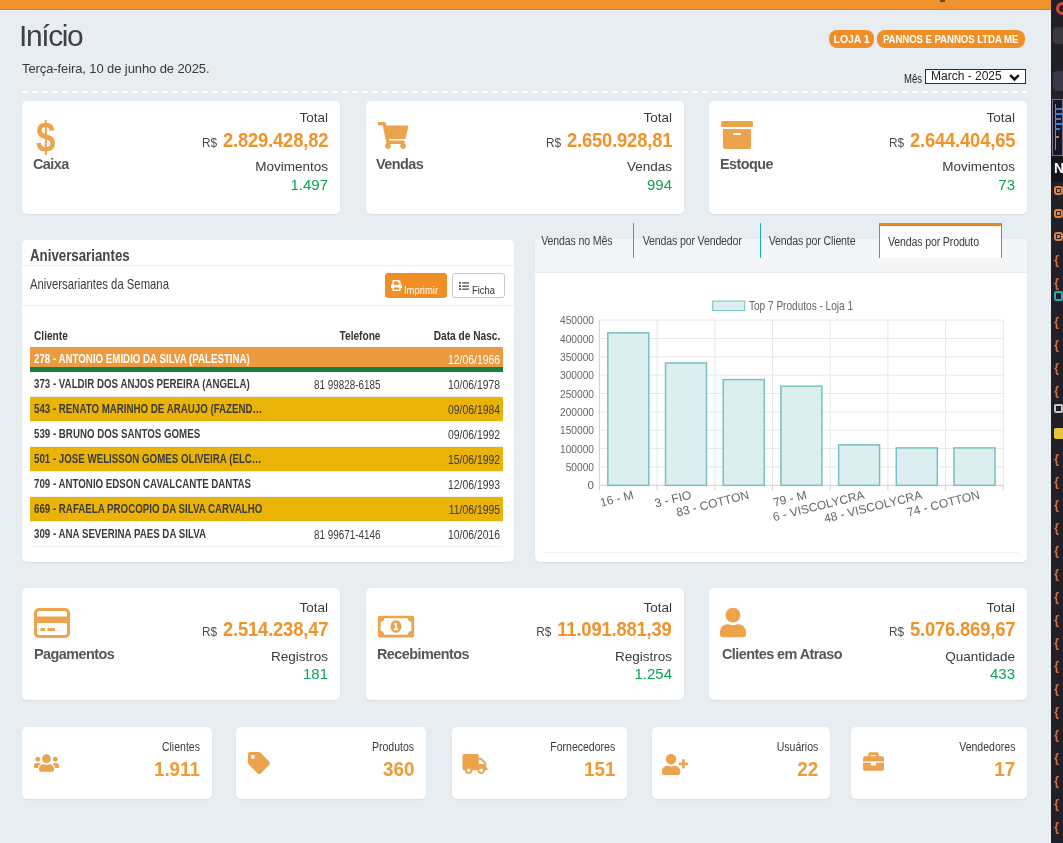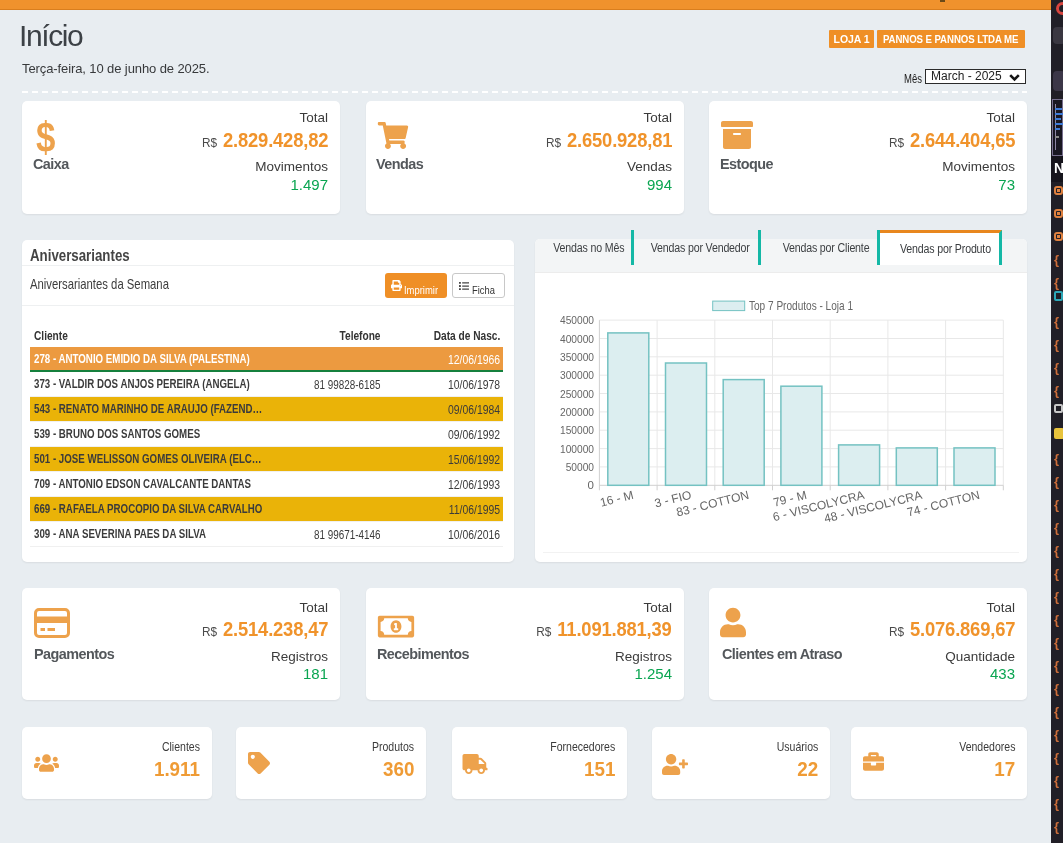--- a/index.html
+++ b/index.html
@@ -3,21 +3,21 @@
 <meta charset="utf-8">
 <title>Início</title>
 <style>
   * { margin:0; padding:0; box-sizing:border-box; }
   html,body { width:1063px; height:843px; overflow:hidden; }
   body { background:#e8edf1; font-family:"Liberation Sans", sans-serif; position:relative; }
   .abs { position:absolute; }
   .card { position:absolute; background:#fff; border-radius:5px; box-shadow:0 1px 2px rgba(0,0,0,0.07); }
   .topbar { position:absolute; left:0; top:0; width:1052px; height:10px; background:#f0922d; border-bottom:1px solid #d97e1e; }
   h1.titulo { position:absolute; left:19px; top:19px; font-size:30px; font-weight:400; color:#3c4146; letter-spacing:-1.4px; }
-  .btn-top { position:absolute; top:30px; height:18px; background:#ef8f26; color:#fff; font-size:10.5px; font-weight:bold; border-radius:1px; text-align:center; line-height:18px; letter-spacing:-0.1px; white-space:nowrap; }
+  .btn-top { position:absolute; top:30px; height:18px; background:#ef8f26; color:#fff; font-size:10.5px; font-weight:bold; border-radius:8px; text-align:center; line-height:18px; letter-spacing:-0.1px; white-space:nowrap; }
   .btn-top span { display:inline-block; transform:scaleX(0.92); }
   .date { position:absolute; left:22px; top:61px; font-size:13px; color:#37393b; letter-spacing:-0.1px; }
   .mes-label { position:absolute; left:904px; top:70.5px; font-size:13px; color:#222; transform:scaleX(0.73); transform-origin:0 0; }
   .mes-select { position:absolute; left:925px; top:69px; width:101px; height:15px; background:#fff; border:1.5px solid #2b2b2b; font-size:12px; color:#222; line-height:12px; padding-left:5px; }
   .dashsep { position:absolute; left:22px; top:90.5px; width:1005px; height:2px; background:repeating-linear-gradient(90deg,#ffffff 0 6px,rgba(255,255,255,0) 6px 10px); }
   
   .stat-total { position:absolute; right:12px; text-align:right; font-size:13.5px; color:#3b3b3b; }
   .stat-money { position:absolute; right:12px; text-align:right; font-size:13.5px; color:#4a4a4a; transform:scaleX(0.875); transform-origin:100% 0; white-space:nowrap; }
   .stat-money b { font-size:21px; color:#f0932b; letter-spacing:-0.2px; margin-left:3px; }
   .stat-green { position:absolute; right:12px; text-align:center; font-size:15px; color:#0aa551; }
@@ -29,24 +29,24 @@
   .aniv-line { position:absolute; left:22px; top:265px; width:491.5px; border-top:1px solid #eef0f1; }
   .aniv-sub { position:absolute; left:30px; top:276px; font-size:14.5px; color:#3d3d3d; transform:scaleX(0.78); transform-origin:0 0; }
   .btn-imp { position:absolute; left:385px; top:273px; width:62px; height:25px; background:#ef8f26; border-radius:3px; color:#fff; font-size:12px; text-align:center; line-height:25px; }
   .btn-ficha { position:absolute; left:452px; top:273px; width:53px; height:25px; background:#fff; border:1px solid #c8c8c8; border-radius:3px; color:#333; font-size:12px; text-align:center; line-height:23px; }
   .tbl-head { position:absolute; left:30px; top:322.5px; width:472.5px; height:22px; font-size:13px; font-weight:bold; color:#333; }
   .trow { position:absolute; left:30px; width:472.5px; height:25px; font-size:12px; color:#3b3b3b; border-bottom:1px solid #f0f0f0; }
   .trow .c1 { position:absolute; left:4px; top:4px; font-weight:bold; font-size:13.5px; transform:scaleX(0.72); transform-origin:0 0; white-space:nowrap; }
   .trow .c2 { position:absolute; right:122px; top:5.5px; font-size:13px; transform:scaleX(0.76); transform-origin:100% 0; }
   .trow .c3 { position:absolute; right:2.5px; top:5.5px; font-size:13px; transform:scaleX(0.80); transform-origin:100% 0; }
   .trow.stripe { background:#eab308; }
-  .trow.hl { background:#ec9a40; color:#fff; border-bottom:2px solid #15803d; }
+  .trow.hl { background:#ec9a40; color:#fff; border-bottom:5px solid #15803d; }
   
   .tabrow { position:absolute; left:535.3px; top:238.8px; width:492px; height:34.6px; background:#f3f5f6; border-radius:5px 5px 0 0; border-bottom:1px solid #ececec; }
-  .tab { position:absolute; top:230px; height:34.6px; white-space:nowrap; font-size:12.5px; letter-spacing:-0.2px; color:#3d4043; text-align:right; line-height:37.5px; border-right:3px solid #14b8a6; }
+  .tab { position:absolute; top:223px; height:34.6px; white-space:nowrap; font-size:12.5px; letter-spacing:-0.2px; color:#3d4043; text-align:left; line-height:37.5px; border-right:1px solid #14b8a6; }
   .tab.active { background:#fff; border-top:3px solid #e8871e; line-height:32.5px; color:#3a3d40; }
   .tab span { display:inline-block; transform:scaleX(0.85); }
   
   .sc-label { position:absolute; right:12px; top:12.5px; font-size:13px; color:#3b3b3b; text-align:right; transform:scaleX(0.81); transform-origin:100% 0; white-space:nowrap; }
   .sc-num { position:absolute; right:12px; top:31px; font-size:20px; font-weight:bold; color:#ef9b35; text-align:right; transform:scaleX(0.94); transform-origin:100% 0; }
   
   .strip { position:absolute; left:1051px; top:0; width:12px; height:843px; background:#211f27; overflow:hidden; }
   .strip .it { position:absolute; left:3px; width:14px; font-size:13px; font-weight:bold; color:#cf6f3b; }
 </style>
 </head>

